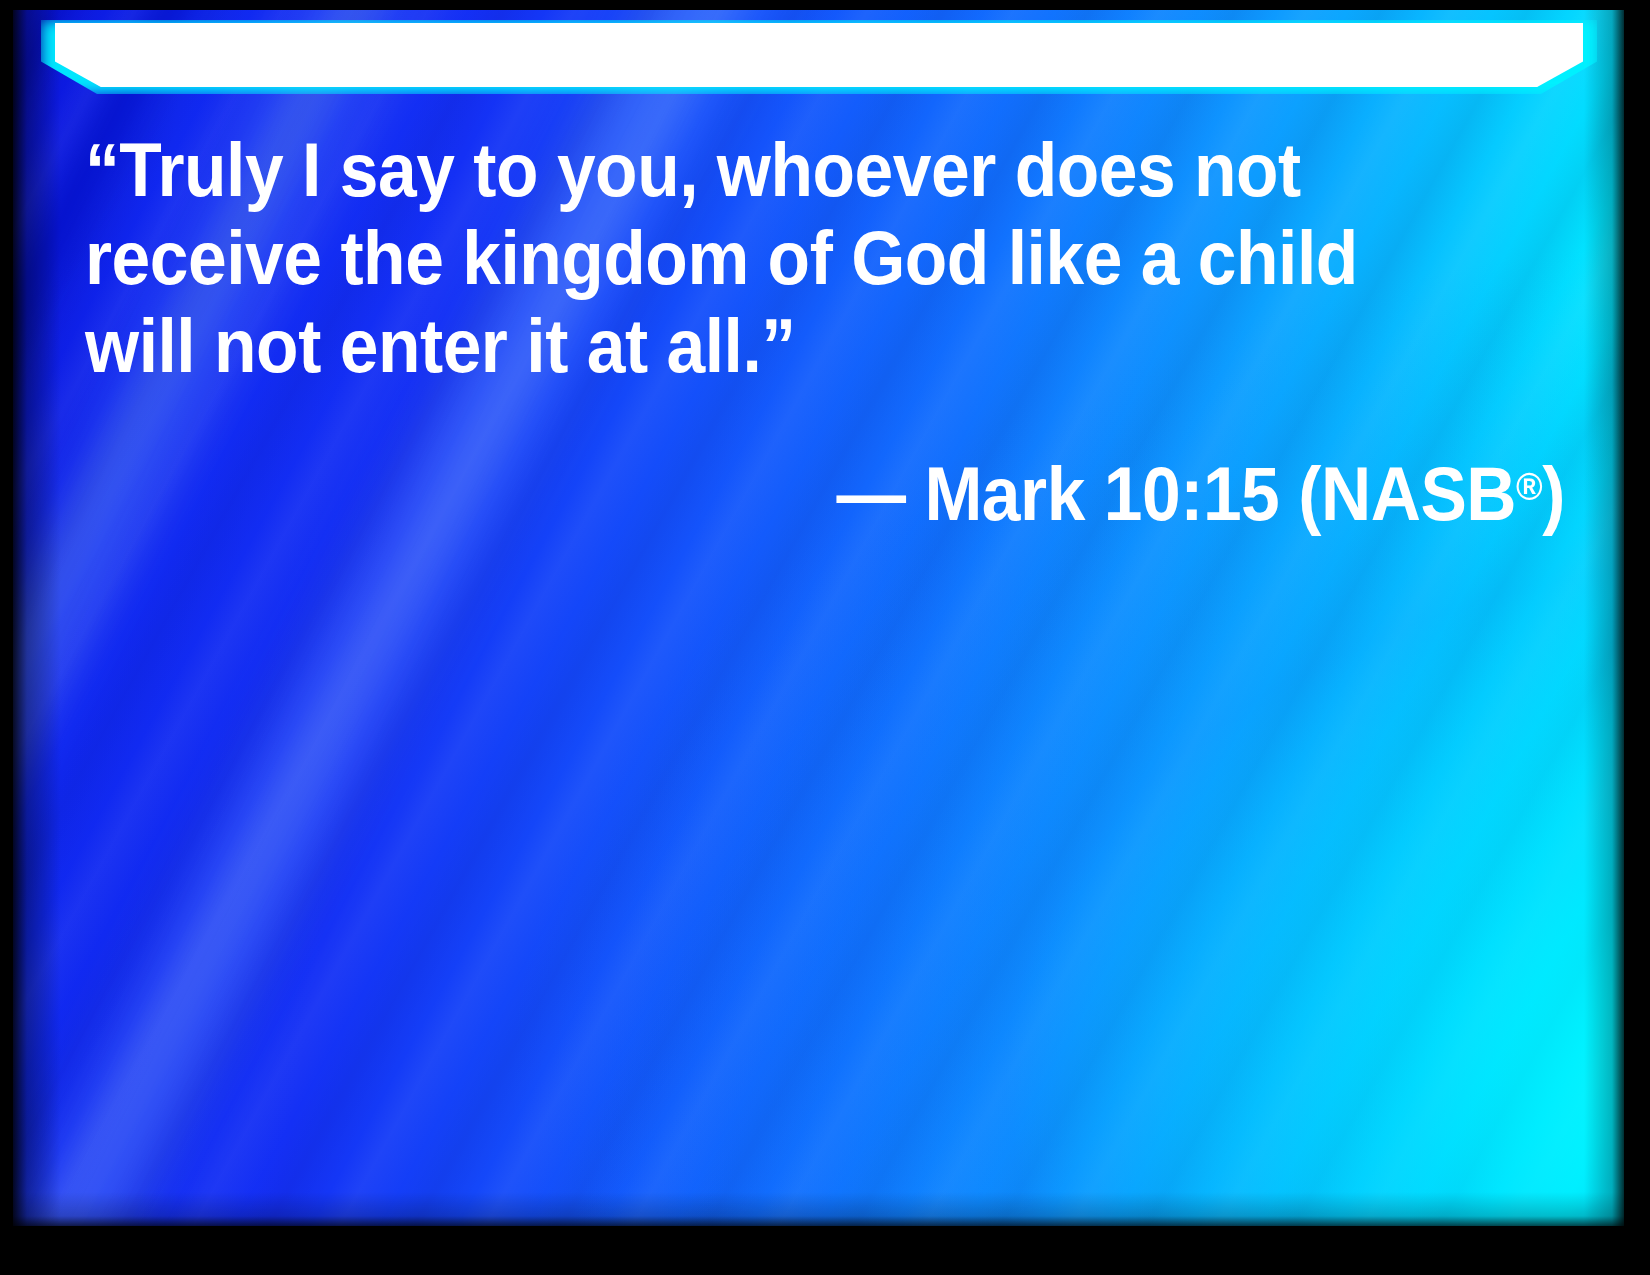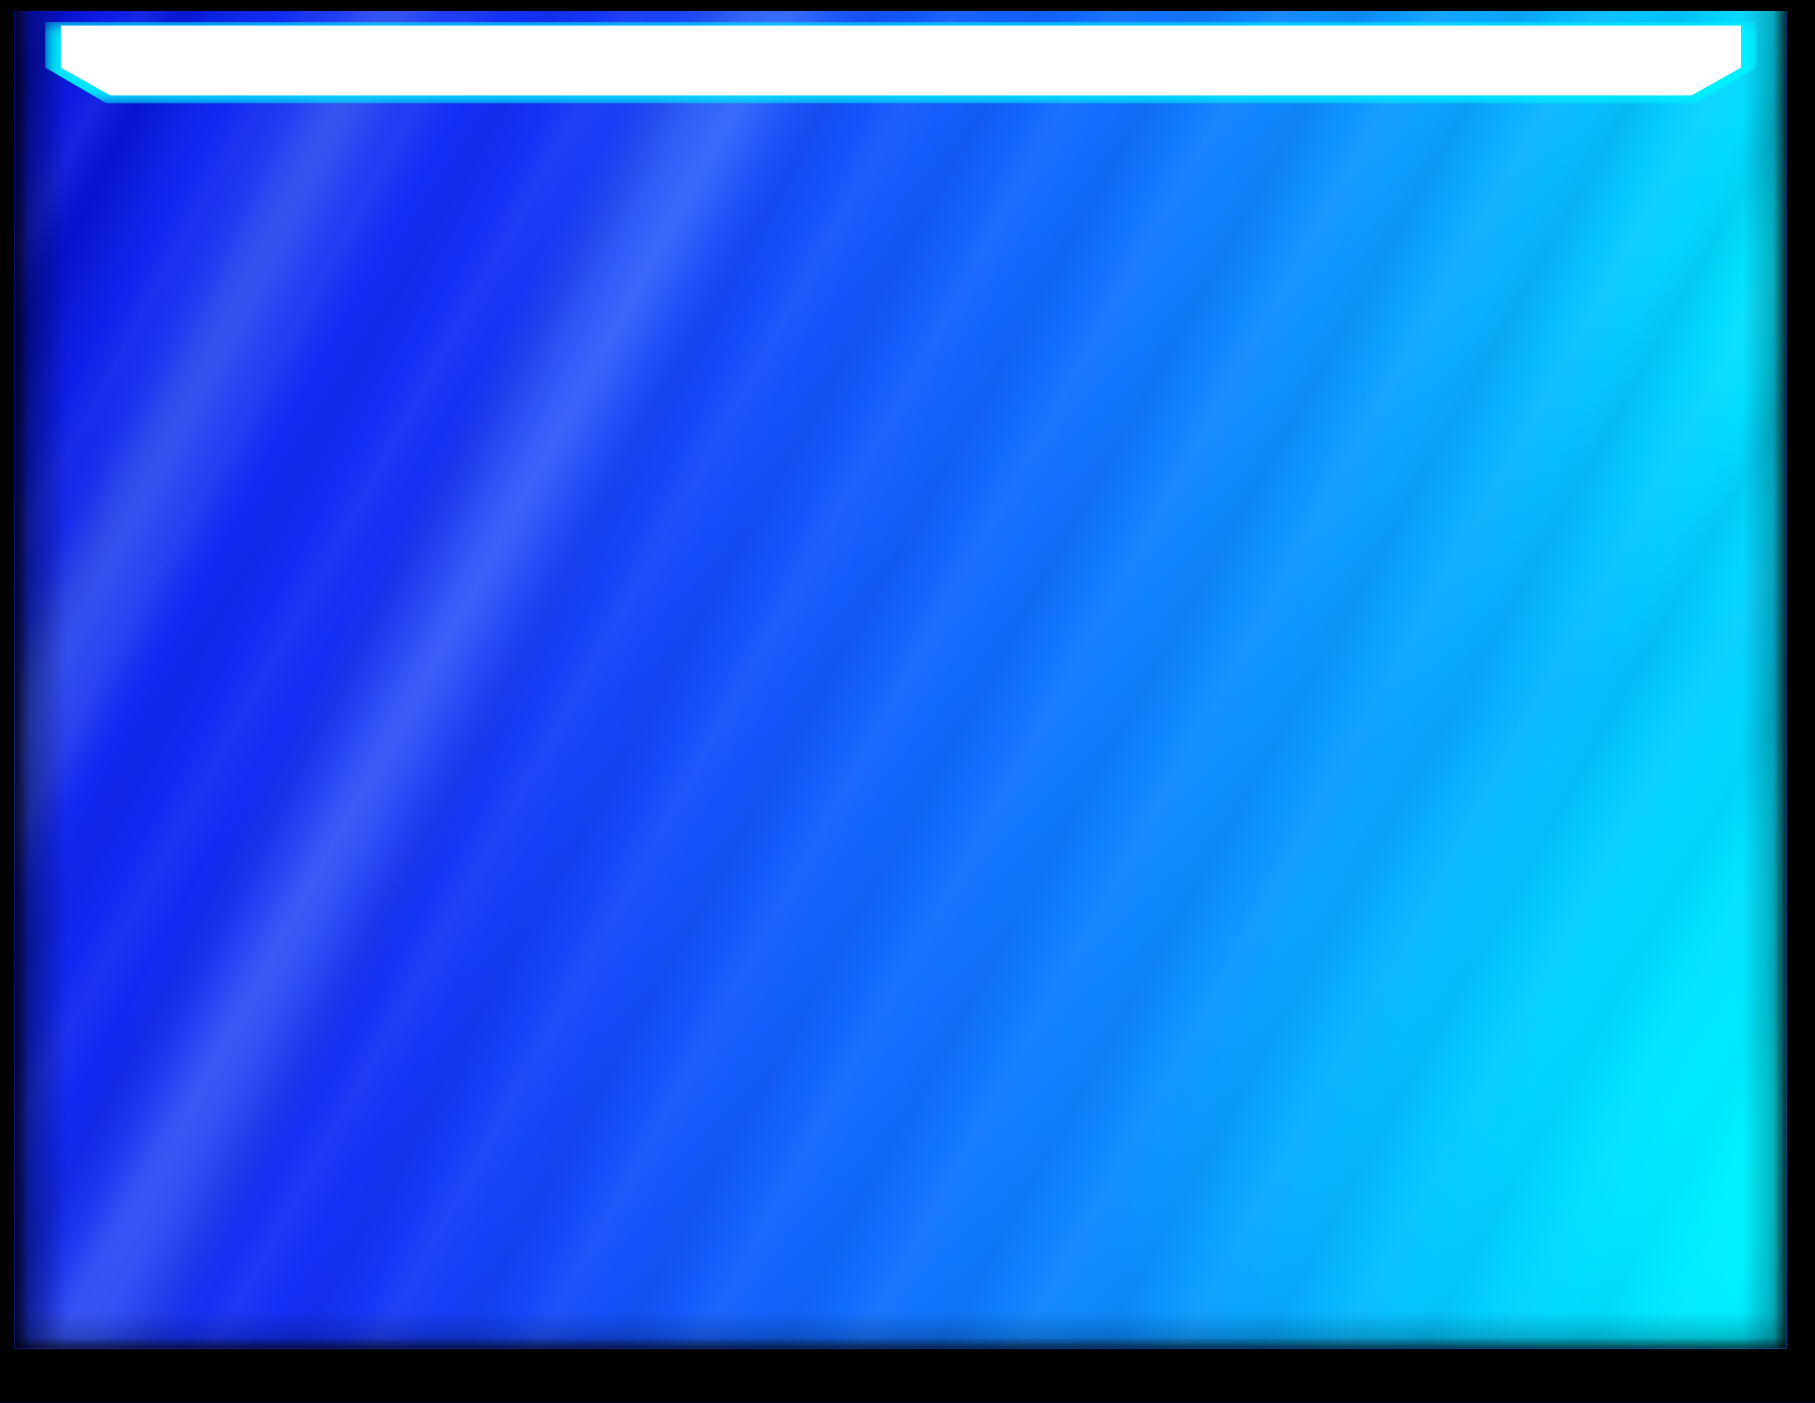--- a/index.html
+++ b/index.html
@@ -218,15 +218,22 @@
     <div class="band band-light"></div>
     <div class="band band-light2"></div>
     <div class="bg-radial"></div>
     <div class="bg-vignette"></div>
 
     <div class="topbar-wrap">
       <div class="topbar-glow"></div>
       <div class="topbar"></div>
     </div>
 
+    <div class="verse-block">
+      <div class="verse-line">“Truly I say to you, whoever does not</div>
+      <div class="verse-line">receive the kingdom of God like a child</div>
+      <div class="verse-line">will not enter it at all.”</div>
+
+      <div class="attribution"><span>— Mark 10:15 (NASB</span><span class="reg">®</span><span>)</span></div>
+    </div>
   </div>
 
 </div>
 
 </body></html>

